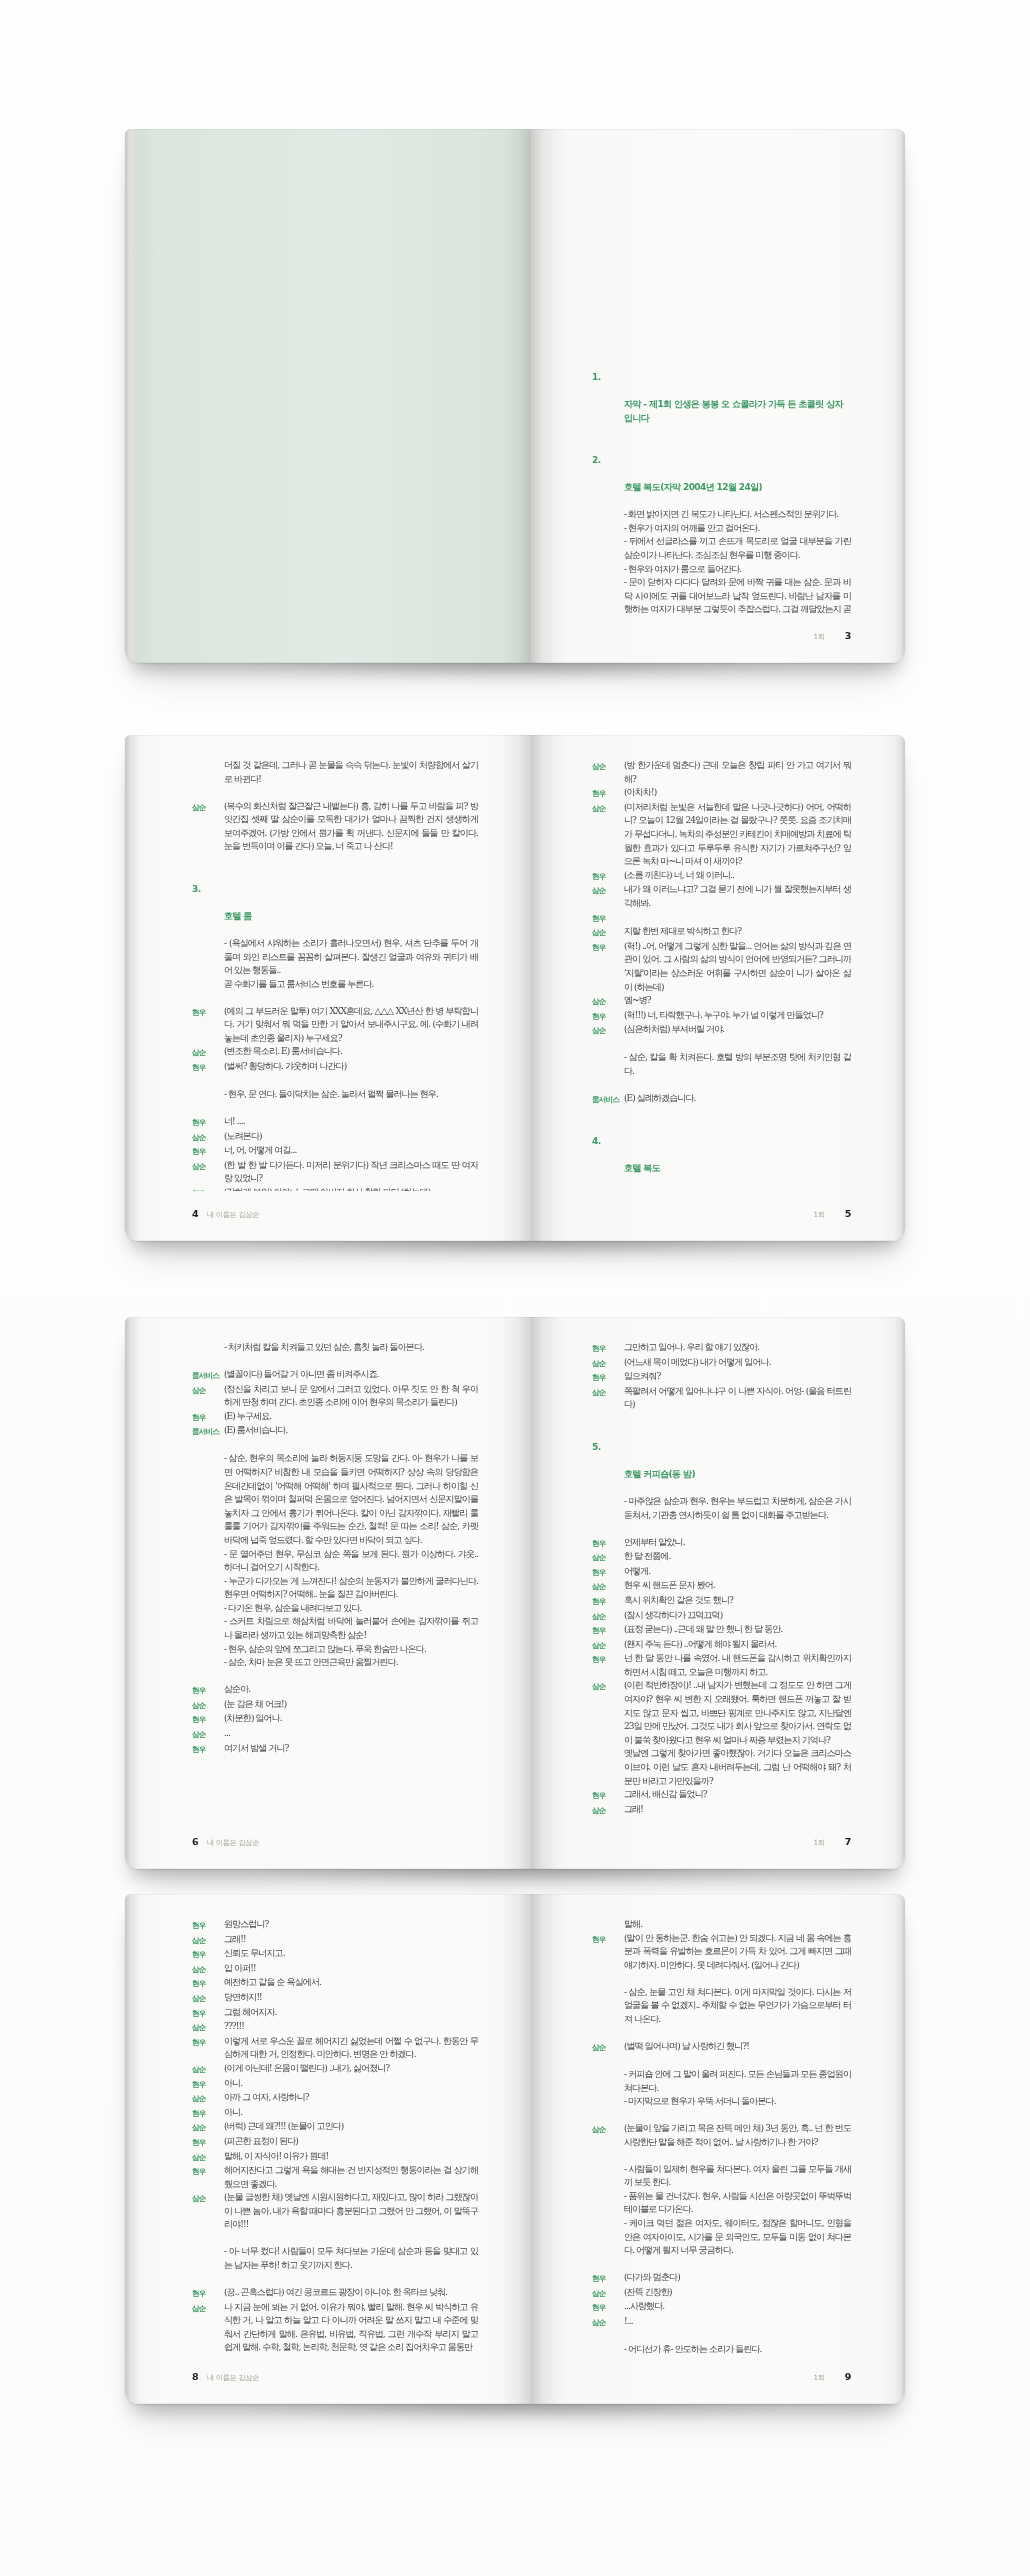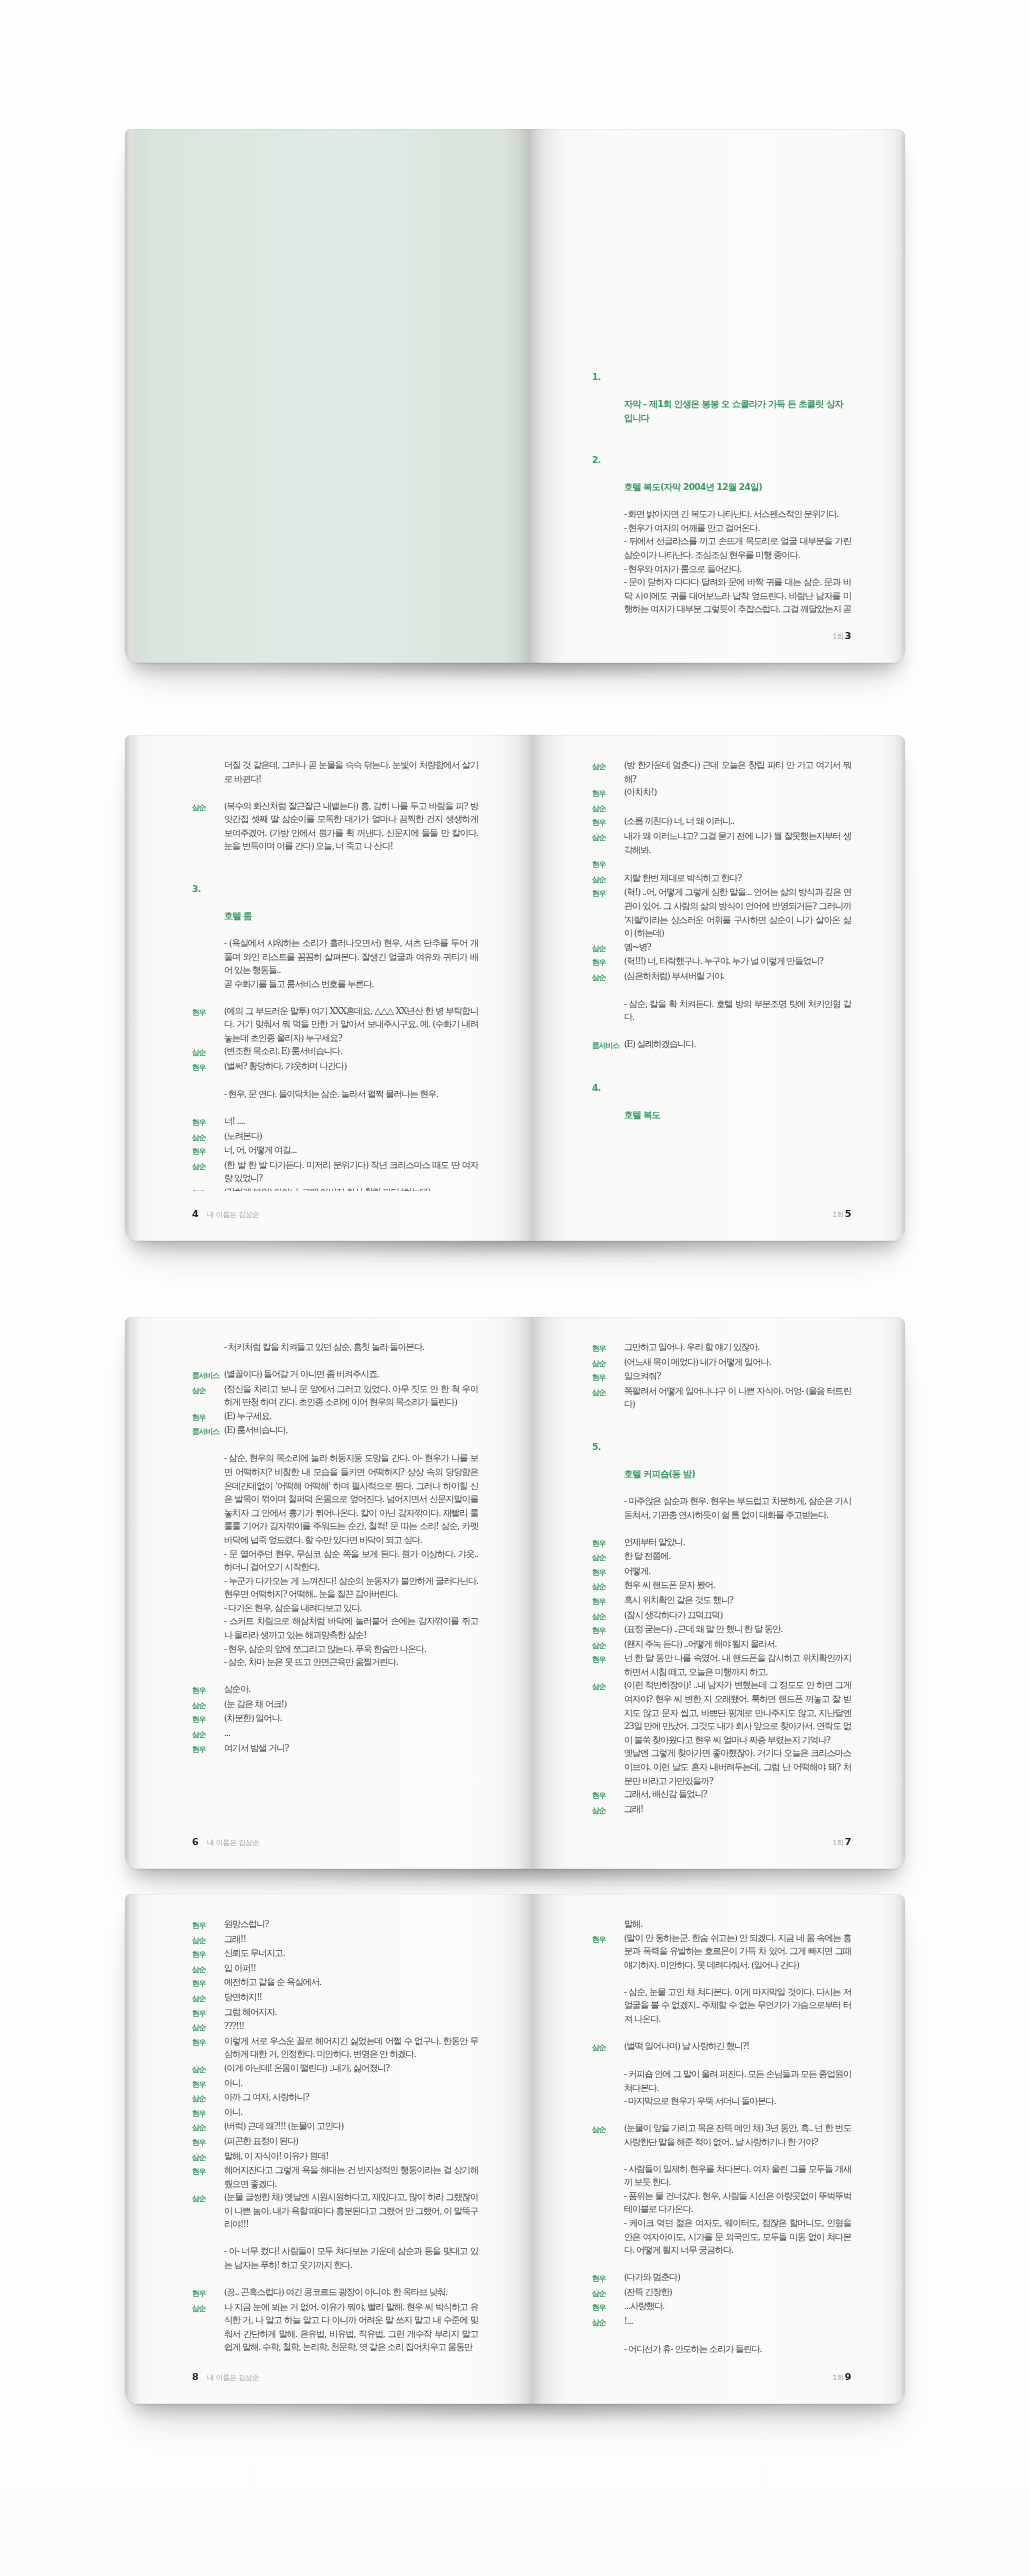--- a/index.html
+++ b/index.html
@@ -82,21 +82,21 @@
     position:absolute;bottom:21px;font-size:7.2px;color:var(--muted);
     letter-spacing:-0.3px;white-space:nowrap;
     font-family:"DejaVu Sans","Liberation Sans",sans-serif;
   }
   .footer-l{left:67px;}
   .footer-r{right:54px;text-align:right;}
   .footer .pn{
     font-size:9.5px;color:#1d1d1b;font-weight:700;font-style:normal;
   }
   .footer-l .pn{margin-right:8.6px;}
-  .footer-r .ep{margin-right:1px;text-align:right;}
+  .footer-r .ep{margin-right:20px;text-align:right;}
 </style>
 </head>
 <body>
 
 <div id="book-canvas">
     <div class="spread" style="top: 129px;">
       <div class="floor-shadow"></div>
       <div class="pages" style="height: 534px;">
         <div class="page left mint">
           <div class="edge outer-l"></div>
@@ -223,20 +223,23 @@
               </div>
             </div>
             <div class="blk dlg">
               <span class="who">현우</span>
               <div class="txt">
                 <p>(아차차!)</p>
               </div>
             </div>
             <div class="blk dlg">
               <span class="who">삼순</span>
+              <div class="txt">
+                <p>(미저리처럼 눈빛은 서늘한데 말은 나긋나긋하다) 어머, 어떡하니? 오늘이 12월 24일이라는 걸 몰랐구나? 쯧쯧. 요즘 조기치매가 무섭다더니. 녹차의 주성분인 카테킨이 치매예방과 치료에 탁월한 효과가 있다고 두루두루 유식한 자기가 가르쳐주구선? 앞으론 녹차 마~니 마셔 이 새끼야?</p>
+              </div>
             </div>
             <div class="blk dlg">
               <span class="who">현우</span>
               <div class="txt">
                 <p>(소름 끼친다) 너, 너 왜 이러니..</p>
               </div>
             </div>
             <div class="blk dlg">
               <span class="who">삼순</span>
               <div class="txt">

